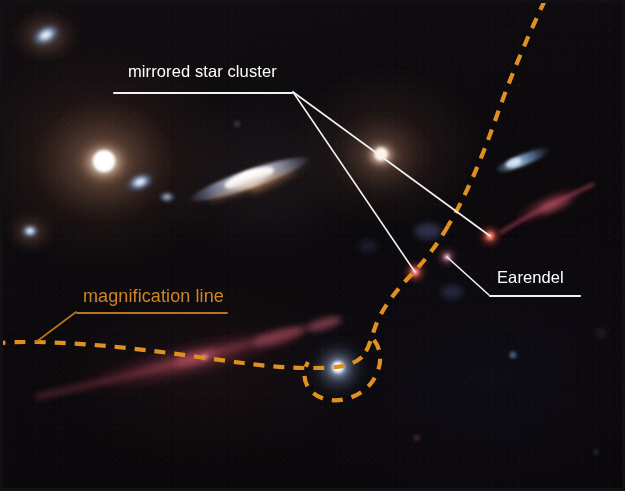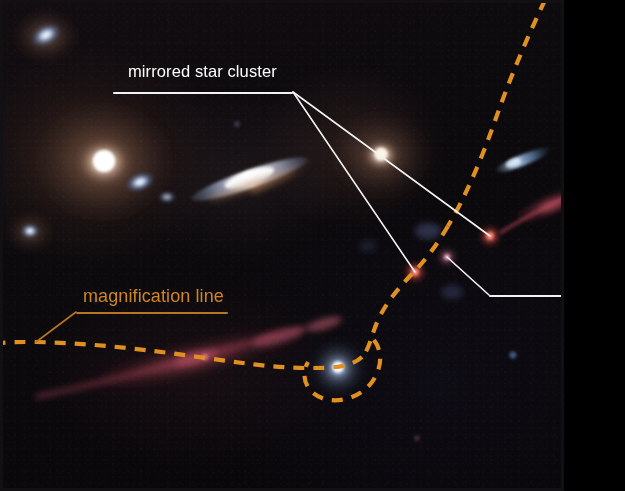--- a/index.html
+++ b/index.html
@@ -2,21 +2,21 @@
 <html><head>
 <meta charset="utf-8">
 <style>
   html, body {
     margin: 0;
     padding: 0;
     background: #000000;
   }
   #stage {
     position: relative;
-    width: 564px;
+    width: 625px;
     height: 491px;
     overflow: hidden;
     background: #14532d;
     font-family: "Liberation Sans", sans-serif;
   }
   
   #sky {
     position: absolute;
     inset: 0;
     background:
@@ -251,19 +251,20 @@
         <line x1="293" y1="92" x2="415" y2="272" stroke="#f2f2f2" stroke-width="1.6"></line>
         <line x1="293" y1="92" x2="490" y2="236" stroke="#f2f2f2" stroke-width="1.6"></line>
         <line x1="489" y1="295" x2="447" y2="257" stroke="#f2f2f2" stroke-width="1.6"></line>
         <line x1="76" y1="312" x2="36" y2="342" stroke="#b9751f" stroke-width="1.6"></line>
       </g>
   </svg>
 
   <div class="anno anno-white" style="left:128px; top:62px;">mirrored star cluster</div>
   <div class="rule rule-white" style="left:113px; top:92px; width:180px;"></div>
 
+  <div class="anno anno-white" style="left:497px; top:268px;">Earendel</div>
   <div class="rule rule-white" style="left:489px; top:295px; width:92px;"></div>
 
   <div class="anno anno-orange" style="left:83px; top:286px;">magnification line</div>
   <div class="rule rule-orange" style="left:76px; top:312px; width:152px;"></div>
 
   <div id="frame"></div>
 </div>
 
 </body></html>

